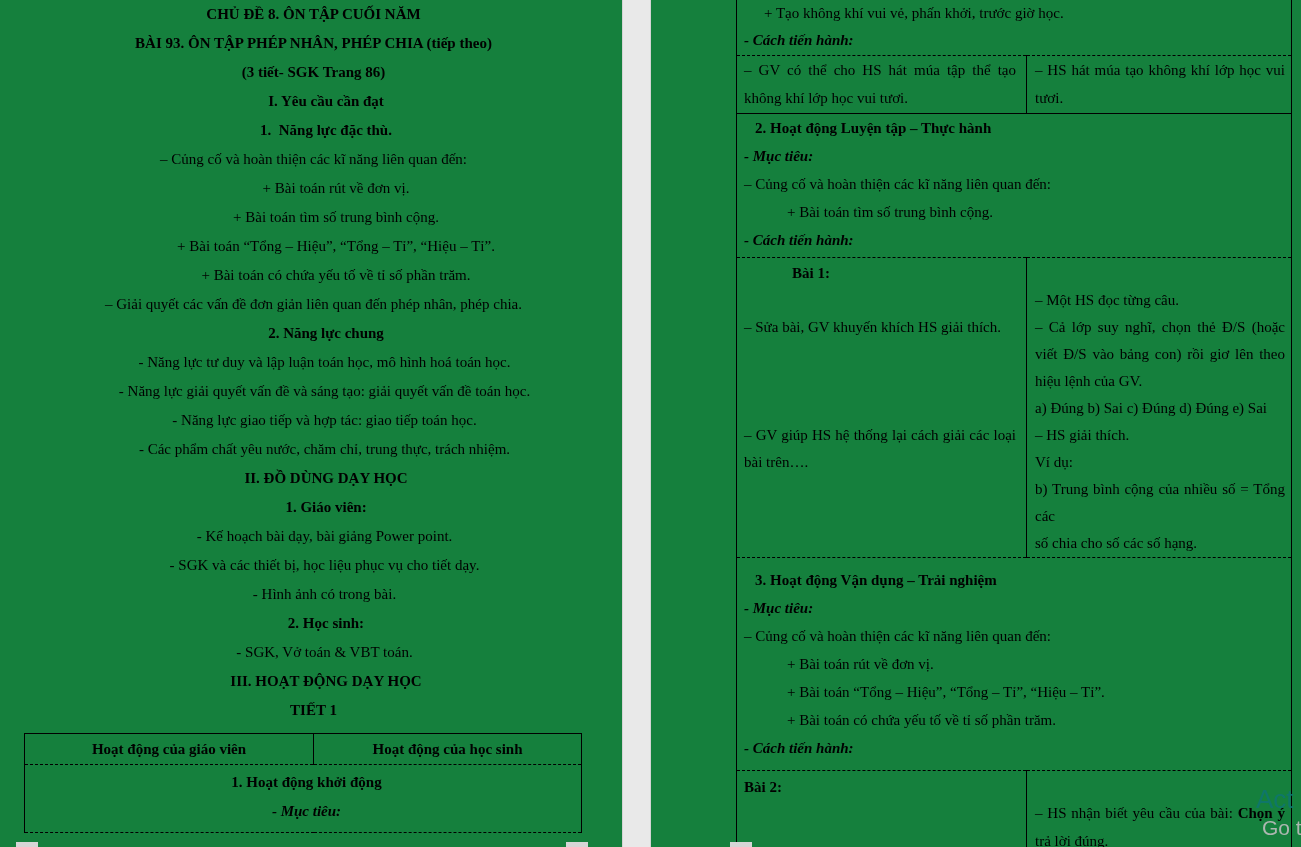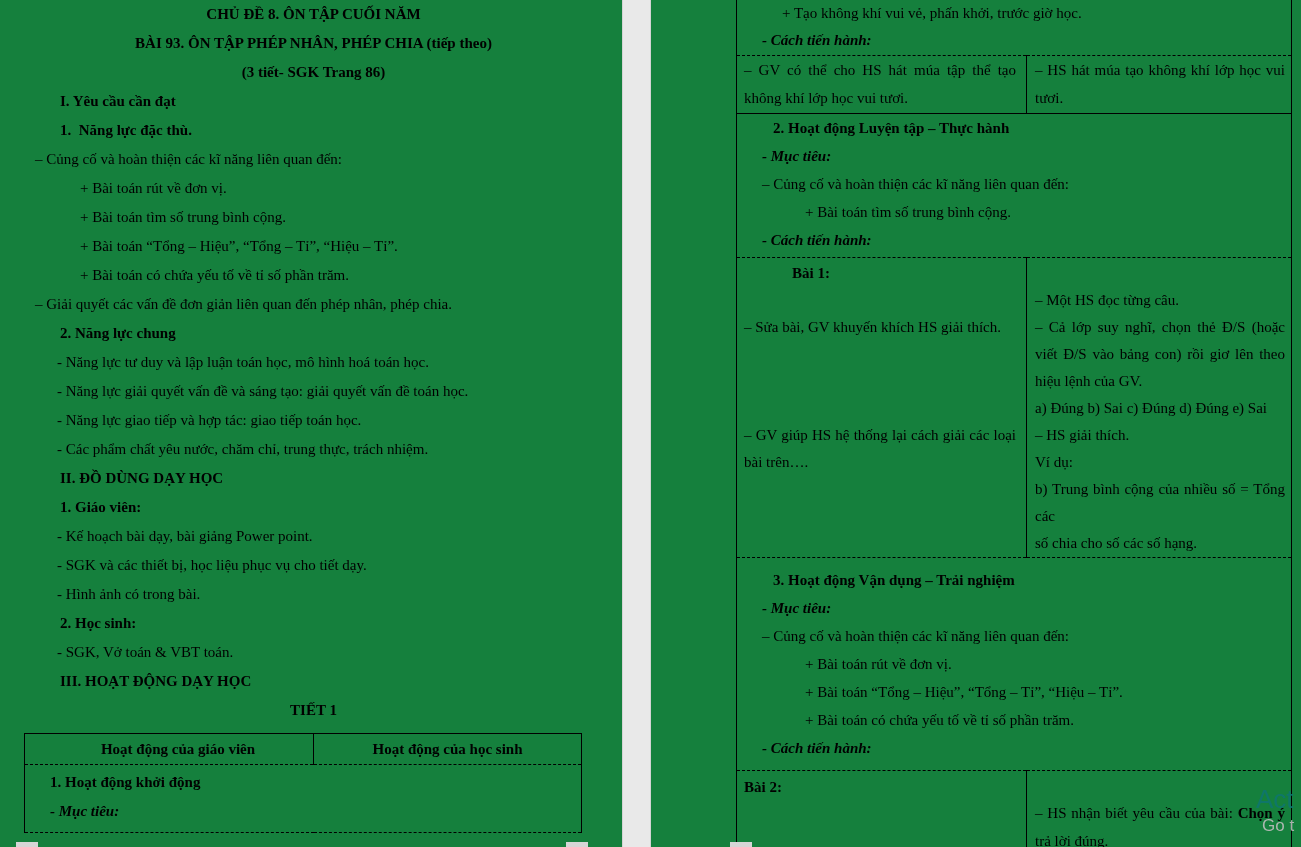--- a/index.html
+++ b/index.html
@@ -8,33 +8,33 @@
     background:#e9e9e9;
     font-family:"Liberation Serif","DejaVu Serif",serif;
     font-size:15px;color:#000;
   }
   .page{position:absolute;top:0;height:847px;background:#15803d;}
   .page-left{left:0;width:622px;border-right:1px solid #d4d4d4;}
   .page-right{left:650px;width:651px;border-left:1px solid #d4d4d4;}
 
   
   .lp-content{padding:0 30px 0 35px;}
-  .ln{height:29px;line-height:29px;white-space:nowrap;overflow:visible;}
+  .ln{height:29px;line-height:29px;white-space:nowrap;overflow:visible;text-align:center;}
   .ctr{text-align:center;white-space:normal;}
   .b{font-weight:bold;}
   .bi{font-weight:bold;font-style:italic;}
   .ia{padding-left:25px;}
   .ib{padding-left:22px;}
   .ip{padding-left:45px;}
 
   
   table{border-collapse:collapse;table-layout:fixed;}
   td,th{vertical-align:top;padding:0;font-weight:normal;text-align:left;}
   .solid-r{border-right:1px solid #000;}
-  .solid-l{border-left:1px solid #000;padding-left:18px;}
+  .solid-l{border-left:1px solid #000;}
   .solid-t{border-top:1px solid #000;}
   .solid-b{border-bottom:1px solid #000;}
   .dash-b{border-bottom:1px dashed #000;}
 
   .ltbl{position:absolute;left:24px;top:733px;width:557px;}
   .ltbl th{height:30px;text-align:center;vertical-align:middle;font-weight:bold;}
   .ltbl td{height:67px;}
 
   .rtbl{position:absolute;left:85px;top:0;width:555px;}
   .rln{height:28px;line-height:28px;white-space:nowrap;}
@@ -46,21 +46,21 @@
   .cellpad{padding:0 10px 0 7px;}
   .cellpad-r{padding:0 6px 0 8px;}
   .just{text-align:justify;margin:0;}
   .lh28{line-height:28px;}
   .lh27{line-height:27px;}
 
   
   .handle{position:absolute;width:22px;height:5px;background:#d6d6d6;}
   .wm{position:absolute;font-family:"Liberation Sans","DejaVu Sans",sans-serif;opacity:.9;white-space:nowrap;}
   .wm1{left:1256px;top:784px;font-size:26px;color:#0f766e;}
-  .wm2{left:1262px;top:816px;font-size:17px;color:#bdbdbd;}
+  .wm2{left:1262px;top:816px;font-size:21px;color:#bdbdbd;}
 </style>
 </head>
 <body>
 
 <div class="page page-left">
   <div class="lp-content">
     <div class="ln ctr b">CHỦ ĐỀ 8. ÔN TẬP CUỐI NĂM</div>
     <div class="ln ctr b">BÀI 93. ÔN TẬP PHÉP NHÂN, PHÉP CHIA (tiếp theo)</div>
     <div class="ln ctr b">(3 tiết- SGK Trang 86)</div>
 

